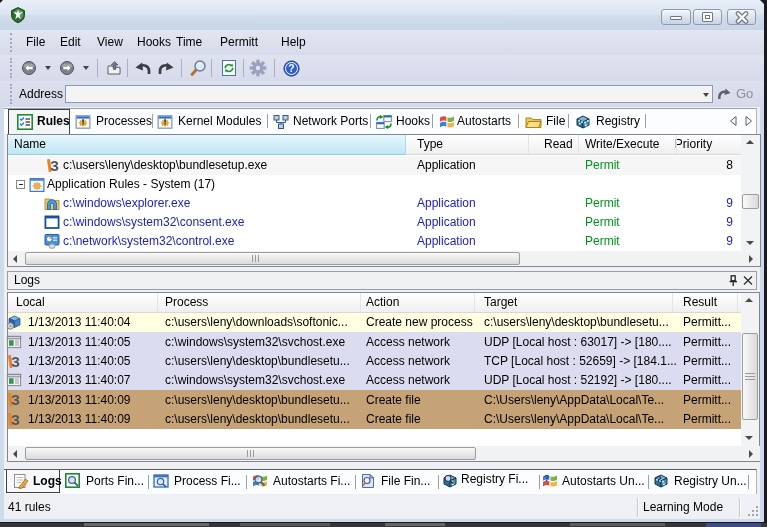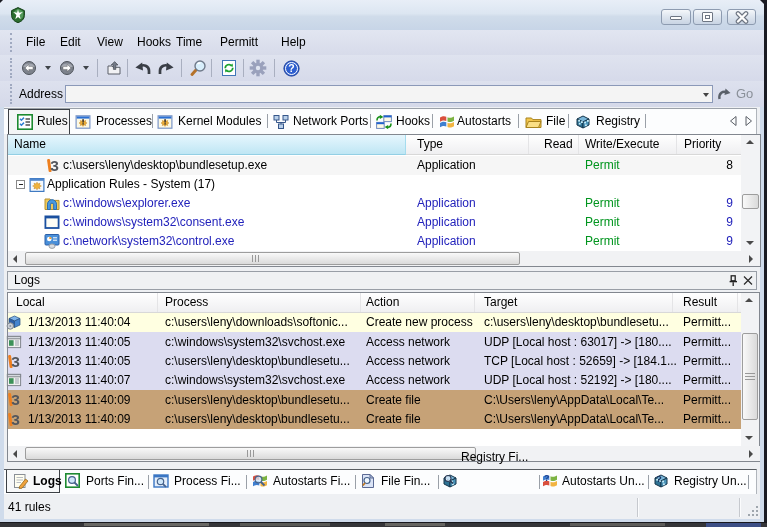--- a/index.html
+++ b/index.html
@@ -133,21 +133,21 @@
   <svg class="a" style="left:17px;top:114px" width="16" height="16" viewBox="0 0 16 16">
    <rect x="0.8" y="0.8" width="14.4" height="14.4" fill="#fff" stroke="#1d8a31" stroke-width="1.6"></rect>
    <path d="M3 4.8 l1.4 1.4 L7 3.6" fill="none" stroke="#2f7fd0" stroke-width="1.5"></path>
    <path d="M3 9.8 l1.4 1.4 L7 8.6" fill="none" stroke="#2f7fd0" stroke-width="1.5"></path>
    <g stroke="#333" stroke-width="1.3">
           <line x1="8.5" y1="5" x2="13" y2="5"></line>
           <line x1="8.5" y1="8" x2="13" y2="8"></line>
           <line x1="8.5" y1="11" x2="13" y2="11"></line>
         </g>
   </svg>
-  <div class="tx" style="left:37px;top:109px;line-height:25px;font-weight:normal">Rules</div>
+  <div class="tx" style="left:37px;top:109px;line-height:25px;font-weight:bold">Rules</div>
   <svg class="a" style="left:75px;top:114px" width="16" height="16" viewBox="0 0 16 16">
    <rect x="1.1" y="1.8" width="13.8" height="12.4" fill="#fdf9e4" stroke="#7a96c8" stroke-width="1.2"></rect>
    <rect x="1.7" y="2.4" width="12.6" height="2.2" fill="#2a6fd4"></rect>
    <path d="M8 5.6 L8.9 7.2 L10.7 6.5 L10.2 8.3 L12 9 L10.2 9.7 L10.7 11.5 L8.9 10.8 L8 12.4 L7.1 10.8 L5.3 11.5 L5.8 9.7 L4 9 L5.8 8.3 L5.3 6.5 L7.1 7.2 Z" fill="#f2b234" stroke="#c07f14" stroke-width="0.5"></path>
    <rect x="7.4" y="5.2" width="1.4" height="3.4" fill="#2b2b33"></rect>
         <rect x="7.4" y="9.2" width="1.4" height="1.4" fill="#2b2b33"></rect>
   </svg>
   <div class="tx" style="left:96px;top:109px;line-height:25px">Processes</div>
   <div class="tsep" style="left:152px;top:114px"></div>
   <svg class="a" style="left:157px;top:114px" width="16" height="16" viewBox="0 0 16 16">
@@ -221,21 +221,21 @@
  <div class="a" style="left:7px;top:134px;width:754px;height:133px;background:#fff;border:1px solid #82878f"></div>
  <div id="rulespane">
 
   <div class="a" style="left:8px;top:135px;width:398px;height:20px;background:linear-gradient(180deg,#e6f6fd,#bfe6f4);border-right:1px solid #a5dcee;border-bottom:1px solid #93cfe4">
     <div class="tx" style="left:6px;top:0;line-height:19px">Name</div>
   </div>
   <div class="a" style="left:406px;top:135px;width:354px;height:20px;background:linear-gradient(180deg,#ffffff,#efeff1);border-bottom:1px solid #d8d8d8">
     <div class="tx" style="left:11px;top:0;line-height:19px">Type</div>
     <div class="tx" style="left:138px;top:0;line-height:19px">Read</div>
     <div class="tx" style="left:179px;top:0;line-height:19px">Write/Execute</div>
-    <div class="tx" style="left:278px;top:0;width:57px;text-align:left;line-height:19px">Priority</div>
+    <div class="tx" style="left:259px;top:0;width:57px;text-align:center;line-height:19px">Priority</div>
     <div class="hsep" style="left:122px"></div>
         <div class="hsep" style="left:172px"></div>
         <div class="hsep" style="left:270px"></div>
   </div>
 
   <div class="a" style="left:8px;top:156px;width:733px;height:19px;background:#f6f6f6"></div>
   <svg class="a" style="left:45px;top:157px" width="16" height="16" viewBox="0 0 16 16">
     <rect x="2.8" y="1.4" width="3" height="13.2" rx="1.2" fill="#ee7f1e" transform="rotate(-8 8 8)"></rect>
     <text x="5.2" y="13.8" font-size="15.5" font-weight="bold" fill="#53565c" font-family="Liberation Sans">3</text>
   </svg>
@@ -479,21 +479,21 @@
    <path d="M14 5 L8 8 V14 L14 11 Z" fill="#4a93b8" stroke="#15354a"></path>
    <g fill="#c8ecf8">
           <rect x="3.2" y="5.8" width="1.8" height="1.8"></rect>
           <rect x="6" y="7.2" width="1.8" height="1.8"></rect>
           <rect x="9.2" y="7.6" width="1.8" height="1.8"></rect>
           <rect x="10" y="10.4" width="1.8" height="1.8"></rect>
         </g>
    <circle cx="6" cy="5.5" r="3" fill="rgba(220,238,252,0.8)" stroke="#2a3a55" stroke-width="1.1"></circle>
    <line x1="8.2" y1="7.8" x2="11" y2="10.5" stroke="#2a3a55" stroke-width="1.6"></line>
   </svg>
-  <div class="tx" style="left:461px;top:446px;line-height:23px">Registry Fi...</div>
+  <div class="tx" style="left:461px;top:468px;line-height:23px">Registry Fi...</div>
   <div class="tsep" style="left:539px;top:475px"></div>
   <svg class="a" style="left:542px;top:473px" width="16" height="16" viewBox="0 0 16 16">
    <path d="M1 3.5 C3.5 2 5.5 2 7.3 2.8 V7 C5.5 6.2 3.5 6.2 1 7.7 Z" fill="#3f7fd0"></path>
    <path d="M8.5 3.3 C10.5 4.1 12.5 4.1 15 2.6 V6.8 C12.5 8.3 10.5 8.3 8.5 7.5 Z" fill="#7cb342"></path>
    <path d="M1 9 C3.5 7.5 5.5 7.5 7.3 8.3 V12.5 C5.5 11.7 3.5 11.7 1 13.2 Z" fill="#d94f3d"></path>
    <path d="M8.5 8.8 C10.5 9.6 12.5 9.6 15 8.1 V12.3 C12.5 13.8 10.5 13.8 8.5 13 Z" fill="#f2b441"></path>
    <text x="2" y="8" font-size="9" font-weight="bold" fill="#1b3f8f" font-family="Liberation Sans">?</text>
   </svg>
   <div class="tx" style="left:562px;top:470px;line-height:23px">Autostarts Un...</div>
   <div class="tsep" style="left:648px;top:475px"></div>
@@ -509,20 +509,21 @@
         </g>
    <text x="3" y="8.5" font-size="9.5" font-weight="bold" fill="#15305f" font-family="Liberation Sans">?</text>
   </svg>
   <div class="tx" style="left:674px;top:470px;line-height:23px">Registry Un...</div>
   <div class="tsep" style="left:748px;top:475px"></div>
  </div>
 
  <div class="a" style="left:4px;top:496px;width:756px;height:23px;background:#eef0f3"></div>
  <div class="tx" style="left:8px;top:496px;line-height:23px">41 rules</div>
  <div class="a" style="left:637px;top:498px;width:1px;height:19px;background:#c6c9ce;box-shadow:1px 0 0 #fbfcfd"></div>
+ <div class="tx" style="left:643px;top:496px;line-height:23px">Learning Mode</div>
  <div class="a" style="left:739px;top:498px;width:1px;height:19px;background:#c6c9ce;box-shadow:1px 0 0 #fbfcfd"></div>
  <svg class="a" style="left:747px;top:505px" width="13" height="13">
   <g fill="#9fa6ad">
         <rect x="9" y="9" width="2" height="2"></rect>
         <rect x="9" y="5" width="2" height="2"></rect>
         <rect x="9" y="1" width="2" height="2"></rect>
         <rect x="5" y="9" width="2" height="2"></rect>
         <rect x="5" y="5" width="2" height="2"></rect>
         <rect x="1" y="9" width="2" height="2"></rect>
       </g>

